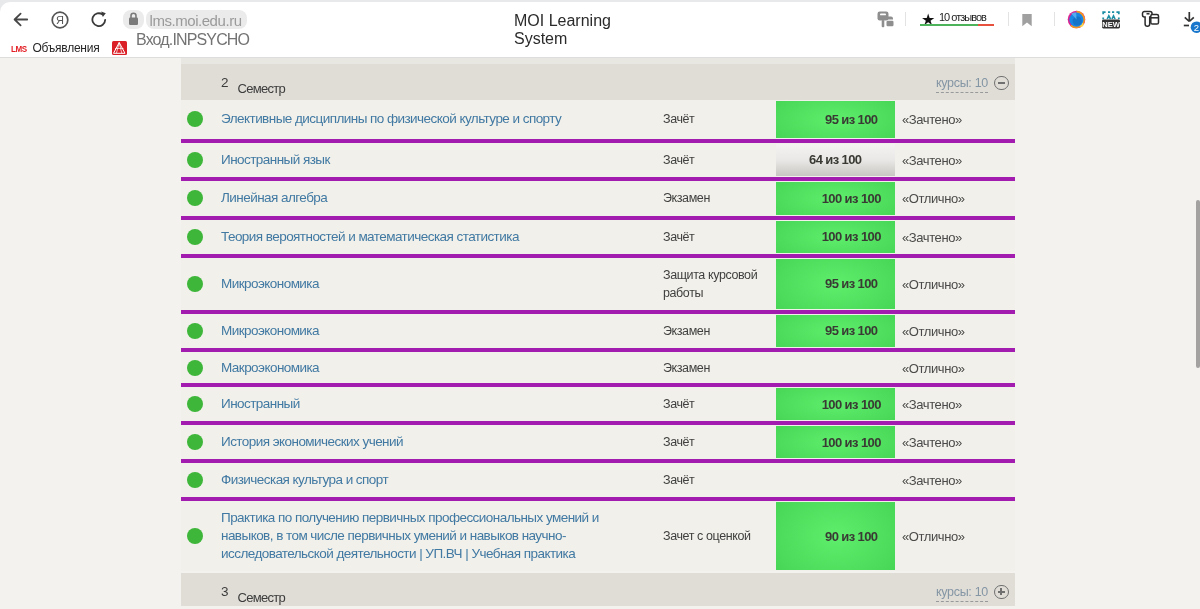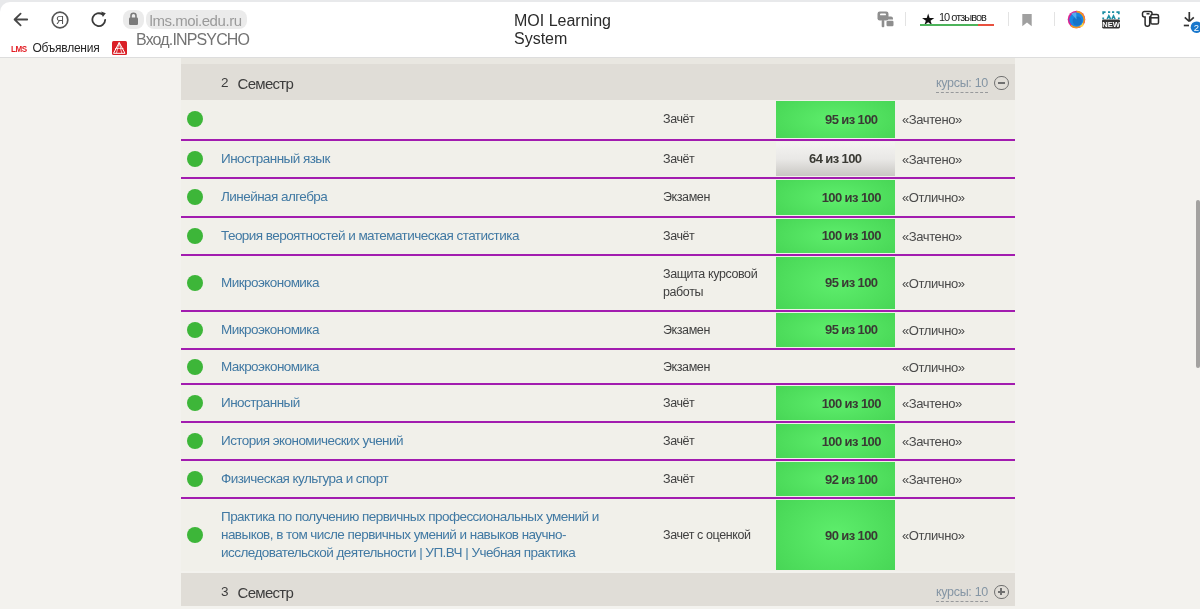--- a/index.html
+++ b/index.html
@@ -23,26 +23,26 @@
 .lms-logo { position:absolute; left:11px; top:42.5px; font-size:9.5px; font-weight:bold; color:#e31e24; letter-spacing:-0.5px; transform:scaleX(0.85); transform-origin:left; }
 .bm1 { position:absolute; left:32.5px; top:41px; font-size:12px; letter-spacing:-0.25px; color:#262626; }
 .inpsy { position:absolute; left:112px; top:40.5px; width:14.5px; height:14px; background:#da1f26; border-radius:1.5px; }
 .bm2 { position:absolute; left:136px; top:31px; font-size:16px; letter-spacing:-0.85px; color:#737373; }
 
 .page { position:absolute; left:0; top:58px; width:1200px; height:551px; background:#f3f2ee; }
 .content { position:absolute; left:181px; top:0; width:834px; }
 .prestrip { height:5.5px; background:#e9e7e1; }
 .semhead { position:relative; height:36.5px; background:#e0ddd7; color:#3c3c3c; }
 .semhead .num { position:absolute; left:40px; top:11px; font-size:13.5px; }
-.semhead .nm  { position:absolute; left:56.5px; top:11px; font-size:15px; letter-spacing:-0.7px; }
+.semhead .nm  { position:absolute; left:56.5px; top:17px; font-size:13px; letter-spacing:-0.7px; }
 .kursy { position:absolute; right:27px; top:12px; font-size:12.5px; letter-spacing:-0.3px; color:#8495a4; border-bottom:1px dashed #97999b; padding-bottom:2px;text-align:center; }
 .circbtn { position:absolute; right:6.5px; top:12px; width:14.5px; height:14.5px; border:1.6px solid #707070; border-radius:50%; }
 .circbtn i { position:absolute; left:2.6px; right:2.6px; top:50%; margin-top:-0.8px; height:1.6px; background:#707070; }
 .circbtn.plus i.v { left:50%; top:2.6px; bottom:2.6px; margin-top:0; margin-left:-0.8px; height:auto; width:1.6px; }
-.row { position:relative; background:#f1f0ea; border-top:2px solid #a21caf; }
+.row { position:relative; background:#f1f0ea; border-top:4px solid #a21caf; }
 .row.first { border-top:none; }
 .dot { position:absolute; left:6px; top:50%; margin-top:-8px; width:16px; height:16px; border-radius:50%; background:#3db639; }
 .name { position:absolute; left:40px; top:50%; transform:translateY(-50%); width:430px; font-size:13.5px; letter-spacing:-0.55px; color:#4179a3; line-height:18.2px; }
 .typ { position:absolute; left:482px; top:50%; transform:translateY(-50%); width:118px; font-size:12.5px; letter-spacing:-0.4px; color:#3f3f3f; line-height:18.2px; }
 .badge { position:absolute; left:594.5px; top:1px; bottom:1px; width:119.5px; display:flex; align-items:center; justify-content:center; font-size:13px; font-weight:bold; letter-spacing:-0.6px; color:#3a3a34; }
 .badge.g { background:radial-gradient(ellipse 90% 120% at 50% 50%, #5eee6c 0%, #4cdb5a 55%, #3fca4e 100%);padding-left:32px; }
 .badge.y { background:radial-gradient(ellipse 90% 120% at 50% 50%, #f9ee79 0%, #f3e23c 55%, #e7cf12 100%);margin-top:37px; }
 .badge.s { background:linear-gradient(180deg, #f4f3f1 0%, #e9e8e6 50%, #c9c7c3 100%); }
 .grade { position:absolute; left:721px; top:50%; transform:translateY(-50%); font-size:13px; letter-spacing:-0.4px; color:#4a4a4a; }
 .scrollthumb { position:absolute; left:1196px; top:142px; width:3.5px; height:168px; background:#a3a2a0; border-radius:2px; }
@@ -138,20 +138,21 @@
     <div class="semhead">
       <span class="num">2</span>
         <span class="nm">Семестр</span>
       <span class="kursy">курсы: 10</span>
       <span class="circbtn">
           <i></i>
         </span>
     </div>
     <div class="row first" style="height:38.5px">
       <span class="dot"></span>
+      <div class="name">Элективные дисциплины по физической культуре и спорту</div>
       <div class="typ">Зачёт</div>
       <div class="badge g">95 из 100</div>
       <div class="grade">«Зачтено»</div>
     </div>
     <div class="row" style="height:38.5px">
       <span class="dot"></span>
       <div class="name">Иностранный язык</div>
       <div class="typ">Зачёт</div>
       <div class="badge s">64 из 100</div>
       <div class="grade">«Зачтено»</div>
@@ -202,21 +203,20 @@
       <span class="dot"></span>
       <div class="name">История экономических учений</div>
       <div class="typ">Зачёт</div>
       <div class="badge g">100 из 100</div>
       <div class="grade">«Зачтено»</div>
     </div>
     <div class="row" style="height:38px">
       <span class="dot"></span>
       <div class="name">Физическая культура и спорт</div>
       <div class="typ">Зачёт</div>
-      <div class="badge g">92 из 100</div>
       <div class="grade">«Зачтено»</div>
     </div>
     <div class="row" style="height:74px">
       <span class="dot"></span>
       <div class="name">Практика по получению первичных профессиональных умений и<br>навыков, в том числе первичных умений и навыков научно-<br>исследовательской деятельности | УП.ВЧ | Учебная практика</div>
       <div class="typ">Зачет с оценкой</div>
       <div class="badge g">90 из 100</div>
       <div class="grade">«Отлично»</div>
     </div>
     <div style="height:1.5px"></div>

